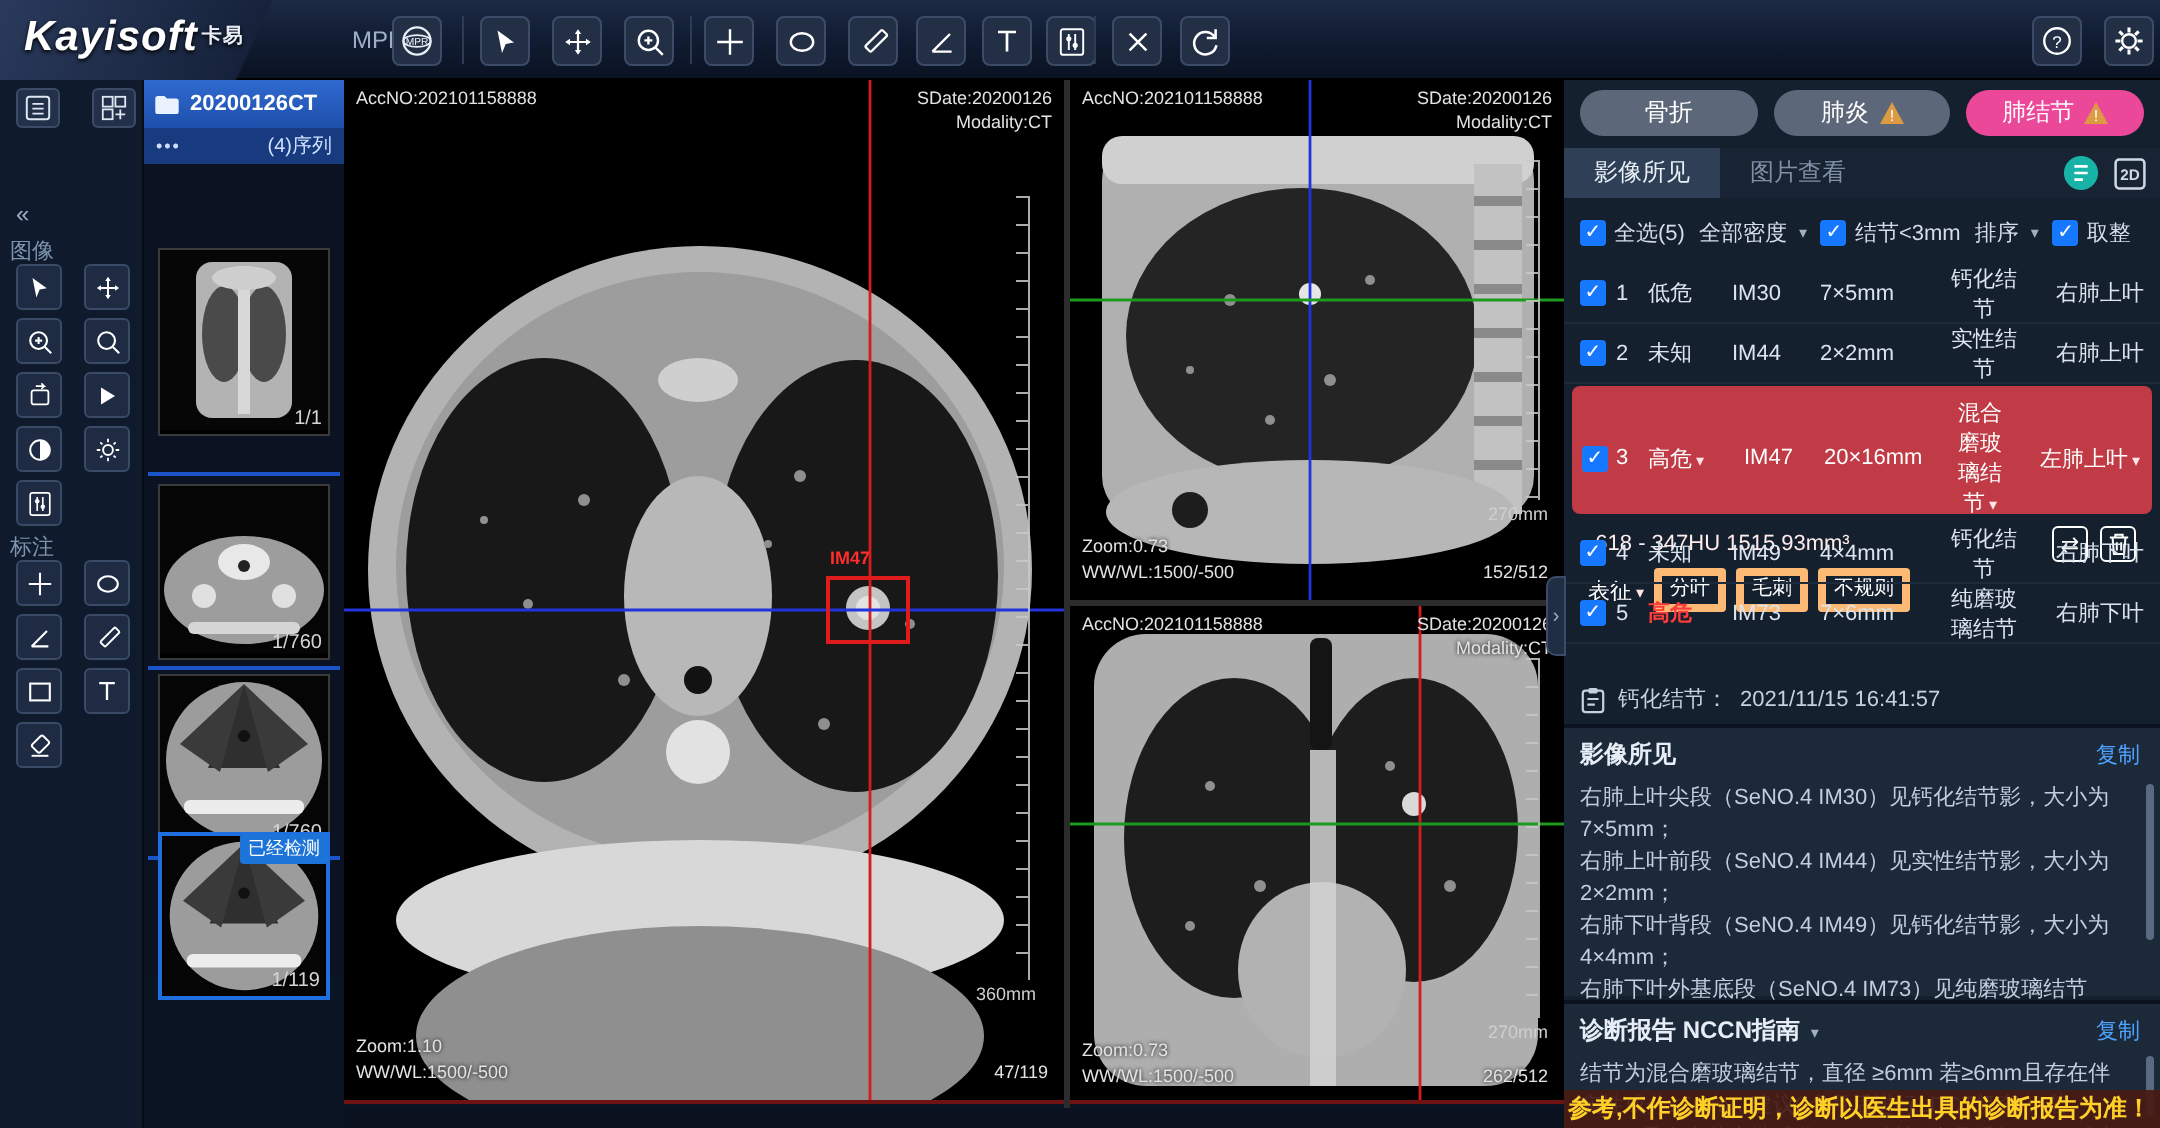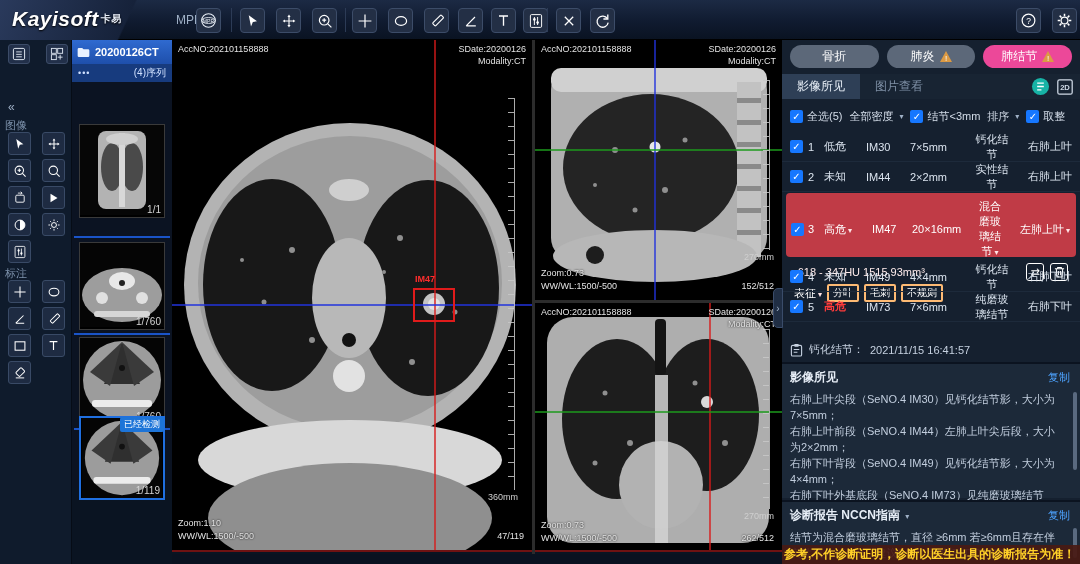--- a/index.html
+++ b/index.html
@@ -85,21 +85,21 @@
 
   #card { position:absolute; left:4px; top:153px; width:290px; height:64px; background:#c03b46; border-radius:4px; color:#fff; font-size:11px; }
   #card .line1 { display:flex; align-items:center; padding:6px 6px 0 5px; }
   #card .no{ width:16px; margin-left:4px; } #card .risk{ width:48px; } #card .im{ width:40px; } #card .size{ width:64px; }
   #card .type{ flex:1; text-align:center; } #card .loc{ width:66px; text-align:right; }
   #card .caret { color:#ffe3e5; }
   #card .line2 { display:flex; align-items:center; justify-content:space-between; padding:4px 8px 0 8px; }
   #card .hu { font-size:11px; color:#ffecec; }
   .card-btn { width:18px; height:18px; border:1px solid #fff; border-radius:3px; display:flex; align-items:center; justify-content:center; margin-left:6px; }
   #card .line3 { display:flex; align-items:center; gap:5px; padding:3px 8px 0 8px; }
-  .chip { border:2px solid #fdba74; border-radius:2px; font-size:10px; padding:0 4px; line-height:14px; color:#fff; }
+  .chip { border:4px solid #fdba74; border-radius:2px; font-size:10px; padding:0 4px; line-height:14px; color:#fff; }
 
   #analysis { position:absolute; left:8px; top:302px; display:flex; align-items:center; gap:6px; font-size:11px; color:#c6d1e0; }
 
   .section { position:absolute; left:0; width:298px; background:#1c2939; border-top:2px solid #0b1320; }
   #findings { top:322px; height:136px; }
   #report   { top:460px; height:64px; }
   .sec-head { display:flex; justify-content:space-between; align-items:center; padding:5px 10px 2px 8px; }
   .sec-title { font-size:12px; font-weight:bold; color:#e6edf6; }
   .copy-link { font-size:11px; color:#4da3ff; }
   .sec-body { padding:3px 16px 4px 8px; font-size:11px; color:#c2cede; line-height:16px; }
@@ -644,21 +644,21 @@
       <span>2021/11/15 16:41:57</span>
     </div>
 
     <div class="section" id="findings">
       <div class="sec-head">
         <span class="sec-title">影像所见</span>
         <span class="copy-link">复制</span>
       </div>
       <div class="sec-body">
         <div>右肺上叶尖段（SeNO.4 IM30）见钙化结节影，大小为7×5mm；</div>
-        <div>右肺上叶前段（SeNO.4 IM44）左肺上叶尖后段，大小为2×2mm；</div>
+        <div>右肺上叶前段（SeNO.4 IM44）见实性结节影，大小为2×2mm；</div>
         <div>右肺下叶背段（SeNO.4 IM49）见钙化结节影，大小为4×4mm；</div>
         <div>右肺下叶外基底段（SeNO.4 IM73）见纯磨玻璃结节影，大小为7×6mm；</div>
       </div>
       <div class="scroll-thumb" style="top:28px;height:78px"></div>
     </div>
 
     <div class="section" id="report">
       <div class="sec-head">
         <span class="sec-title"><span>诊断报告 NCCN指南</span> <span class="caret">▾</span></span>
         <span class="copy-link">复制</span>

